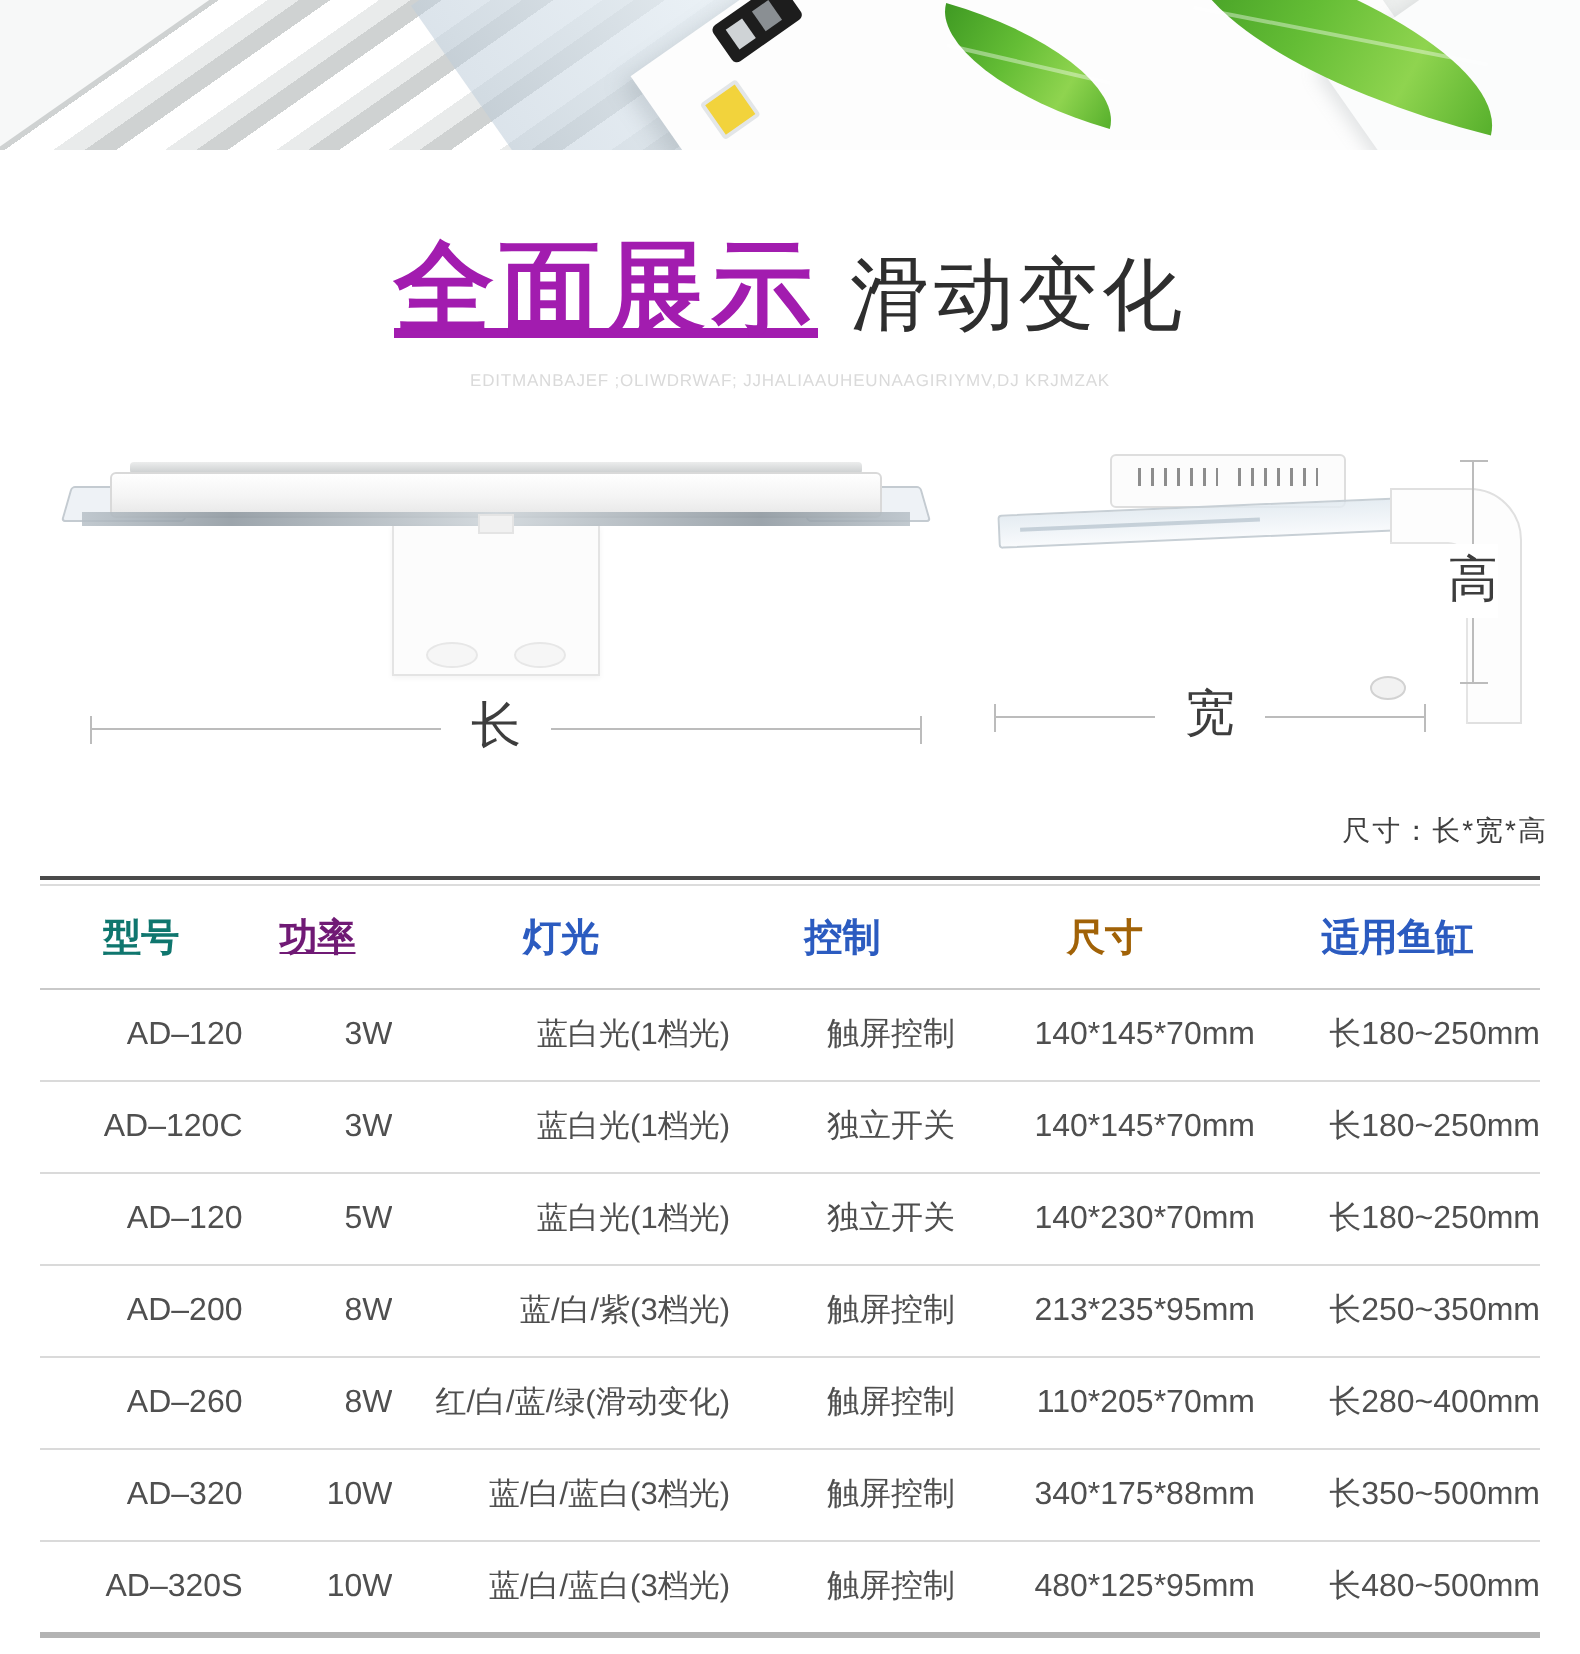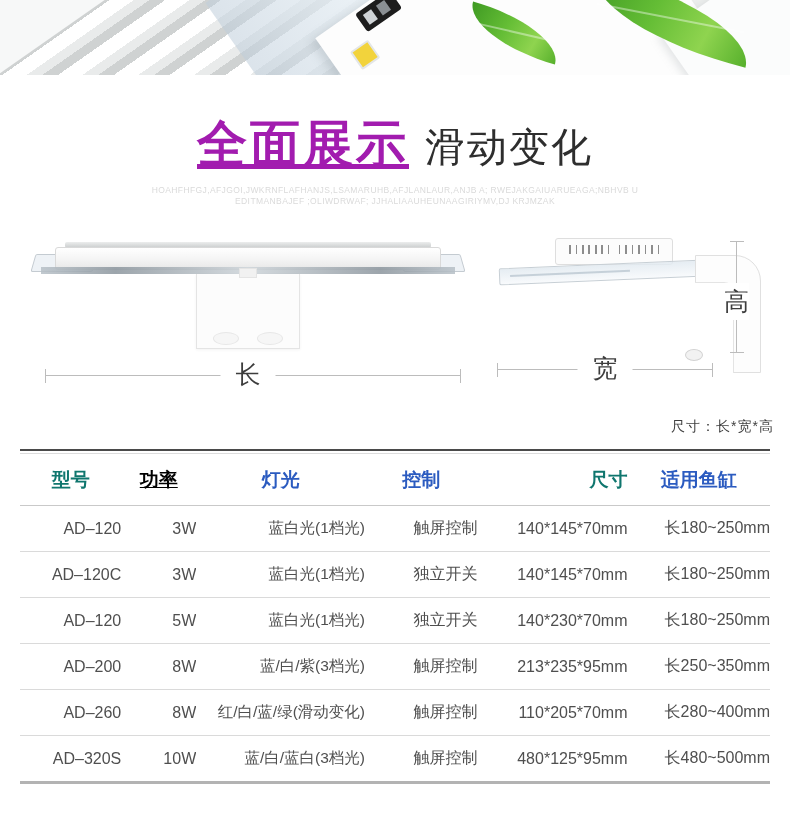--- a/index.html
+++ b/index.html
@@ -117,21 +117,20 @@
   </div>
   <div class="panel2"></div>
   <div class="leaf leaf-small"></div>
   <div class="leaf leaf-big"></div>
 </div>
 
 <div class="title-wrap">
   <span class="title-primary">全面展示</span><span class="title-secondary">滑动变化</span>
 </div>
 <div class="subtext">
-  <div>HOAHFHFGJ,AFJGOI,JWKRNFLAFHANJS,LSAMARUHB,AFJLANLAUR,ANJB A; RWEJAKGAIUARUEAGA;NBHVB U</div>
   <div>EDITMANBAJEF ;OLIWDRWAF; JJHALIAAUHEUNAAGIRIYMV,DJ KRJMZAK</div>
 </div>
 
 <div class="diagrams">
 
   <div class="fig fig-front">
     <div class="bar-top-edge"></div>
     <div class="cap-l"></div>
     <div class="cap-r"></div>
     <div class="bar"></div>
@@ -168,24 +167,24 @@
     <col class="c-model">
         <col class="c-power">
         <col class="c-light">
     <col class="c-control">
         <col class="c-size">
         <col class="c-tank">
   </colgroup>
   <thead>
     <tr>
       <th style="color: #0f766e;">型号</th>
-      <th style="color: #000000; text-decoration: underline;">功率</th>
+      <th style="color: #701a75; text-decoration: underline;">功率</th>
       <th style="color: rgb(43, 91, 192);">灯光</th>
       <th style="color: rgb(43, 91, 192);">控制</th>
-      <th style="color: #0f766e; text-align: right;">尺寸</th>
+      <th style="color: #a16207;">尺寸</th>
       <th style="color: rgb(43, 91, 192);">适用鱼缸</th>
     </tr>
   </thead>
   <tbody>
     <tr>
       <td>AD–120</td>
       <td>3W</td>
       <td class="light-cell">蓝白光(1档光)</td>
       <td>触屏控制</td>
       <td>140*145*70mm</td>
@@ -217,20 +216,28 @@
     </tr>
     <tr>
       <td>AD–260</td>
       <td>8W</td>
       <td class="light-cell">红/白/蓝/绿(滑动变化)</td>
       <td>触屏控制</td>
       <td>110*205*70mm</td>
       <td>长280~400mm</td>
     </tr>
     <tr>
+      <td>AD–320</td>
+      <td>10W</td>
+      <td class="light-cell">蓝/白/蓝白(3档光)</td>
+      <td>触屏控制</td>
+      <td>340*175*88mm</td>
+      <td>长350~500mm</td>
+    </tr>
+    <tr>
       <td>AD–320S</td>
       <td>10W</td>
       <td class="light-cell">蓝/白/蓝白(3档光)</td>
       <td>触屏控制</td>
       <td>480*125*95mm</td>
       <td>长480~500mm</td>
     </tr>
   </tbody>
 </table>
 </div>

